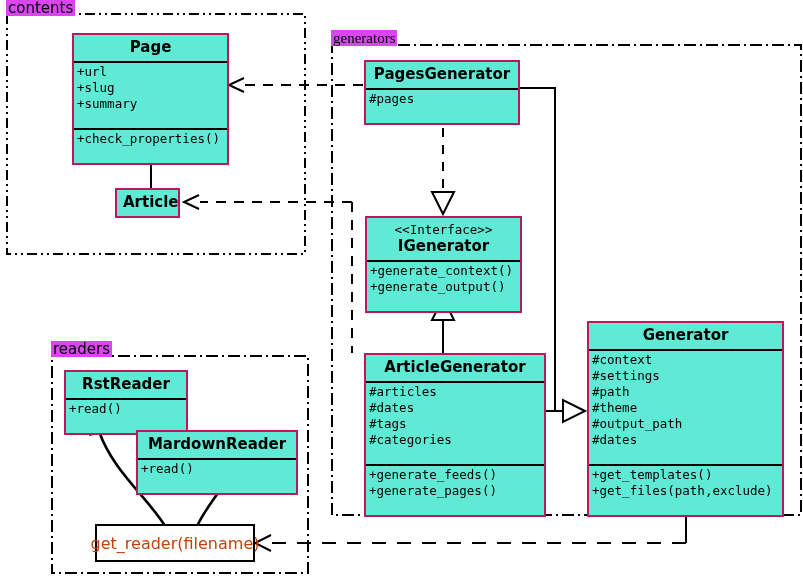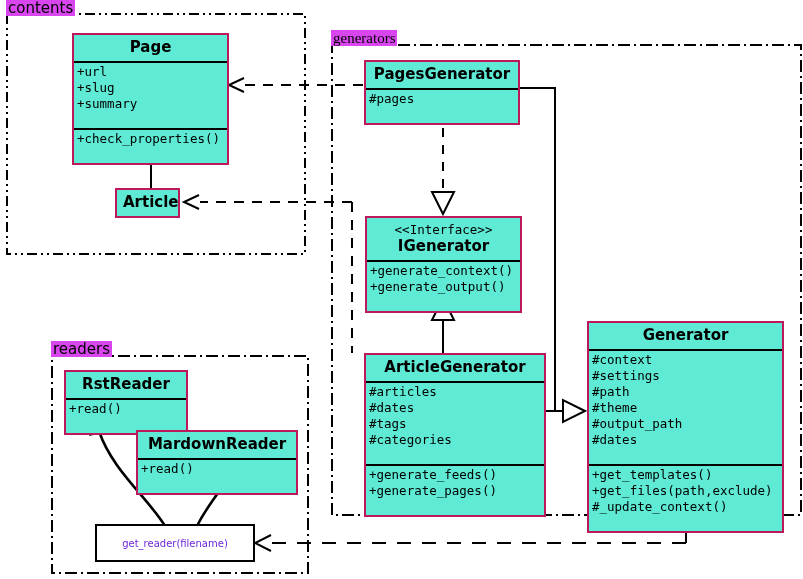--- a/index.html
+++ b/index.html
@@ -81,22 +81,22 @@
     position: absolute;
     box-sizing: border-box;
     border: 2px solid #000000;
     background: #ffffff;
     display: flex;
     align-items: center;
     justify-content: center;
   }
   .plainbox span {
     font-family: "DejaVu Sans", sans-serif;
-    font-size: 10px;
-    color: #6d28d9;
+    font-size: 16px;
+    color: #c2410c;
     white-space: nowrap;
   }
 </style>
 </head>
 <body>
 
 <div id="canvas">
 
   <svg class="layer" viewBox="0 0 803 579" xmlns="http://www.w3.org/2000/svg">
 
@@ -216,21 +216,20 @@
       <div class="member">#context</div>
       <div class="member">#settings</div>
       <div class="member">#path</div>
       <div class="member">#theme</div>
       <div class="member">#output_path</div>
       <div class="member">#dates</div>
     </div>
     <div class="compartment">
       <div class="member">+get_templates()</div>
       <div class="member">+get_files(path,exclude)</div>
-      <div class="member">#_update_context()</div>
     </div>
   </div>
 
   <div class="uml" style="left:64px; top:370px; width:124px;">
     <div class="cname">RstReader</div>
     <div class="compartment">
       <div class="member">+read()</div>
     </div>
   </div>
 

